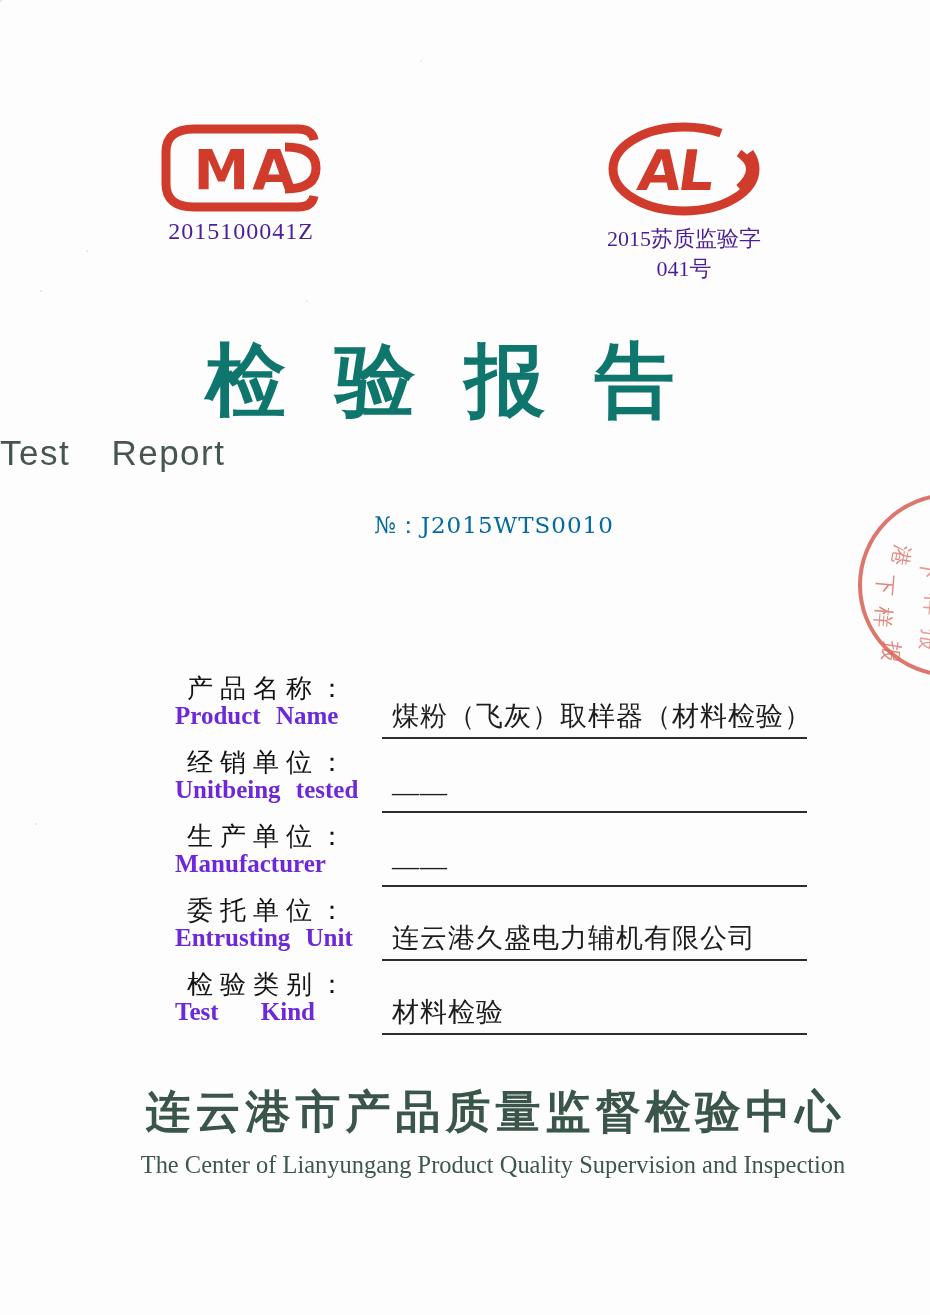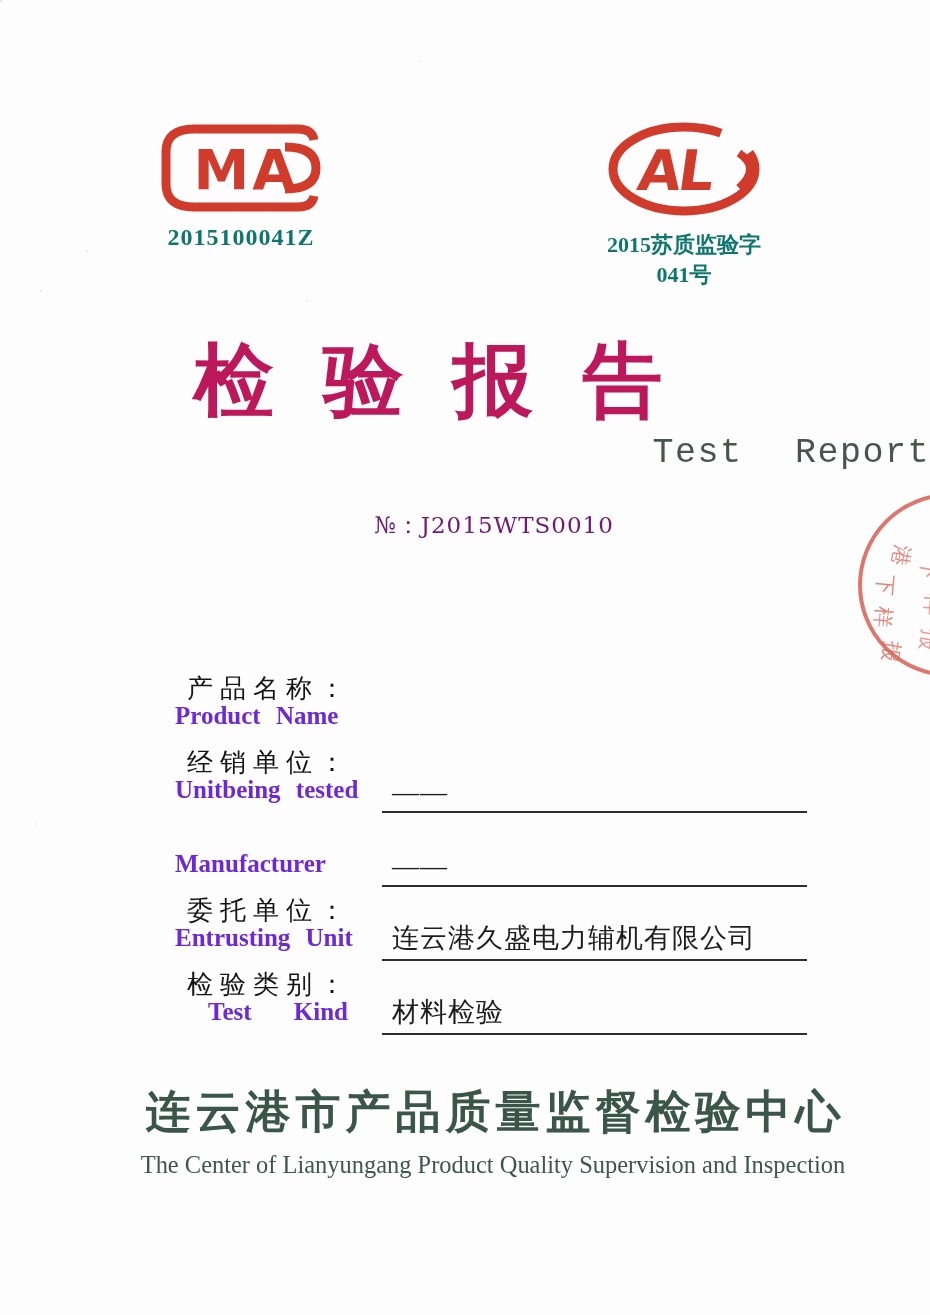--- a/index.html
+++ b/index.html
@@ -5,54 +5,54 @@
   html,body{margin:0;padding:0;background:#e8e8e8;}
   #page{
     position:relative;width:930px;height:1315px;background:#fdfdfd;
     margin:0 auto;overflow:hidden;
     font-family:"Liberation Serif","DejaVu Serif",serif;color:#1d1d1d;
   }
   
   .cert-block{position:absolute;text-align:center;}
   .cma-block{left:154px;top:122px;width:174px;}
   .cal-block{left:594px;top:120px;width:180px;}
-  .cert-code{margin-top:6px;font-weight:bold;color:#0f766e;letter-spacing:1px;}
+  .cert-code{font-weight:normal;color:#4c1d95;letter-spacing:1px;}
   .cma-block .cert-code{font-size:24px;}
   .cal-block .cert-code{font-size:22px;letter-spacing:0;}
   .mark-letters{font-family:"DejaVu Sans","Liberation Sans",sans-serif;}
   
   .doc-title{
-    position:absolute;top:328px;left:0;width:856px;text-align:center;
-    font-size:80px;font-weight:bold;color:#be185d;
+    position:absolute;top:328px;left:12px;width:856px;text-align:center;
+    font-size:80px;font-weight:bold;color:#0f766e;
     letter-spacing:.62em;text-indent:.62em;white-space:nowrap;
   }
   .doc-subtitle{
-    position:absolute;top:433px;left:0;width:930px;text-align:right;
-    font-family:Liberation Mono, monospace;
+    position:absolute;top:433px;left:0;width:930px;text-align:left;
+    font-family:Liberation Sans, sans-serif;
     font-size:35px;color:#46564e;word-spacing:30px;letter-spacing:1.5px;
   }
   .report-no{
     position:absolute;top:510px;left:374px;
-    font-family:"DejaVu Serif",serif;font-size:23px;color:#701a75;letter-spacing:1px;
+    font-family:"DejaVu Serif",serif;font-size:23px;color:#0369a1;letter-spacing:1px;
   }
   
   .stamp{position:absolute;right:0;top:492px;width:78px;height:186px;overflow:hidden;}
   .stamp svg{filter:blur(.3px);}
   
   .fields{position:absolute;left:175px;top:670px;width:632px;}
   .field-row{position:relative;height:74px;}
   .label-cn{
     position:absolute;left:0;top:1px;
     font-size:26px;color:#141414;letter-spacing:7px;white-space:nowrap;margin-left:12px;
   }
   .label-en{
     position:absolute;left:0;top:32px;
     font-weight:bold;font-size:25px;color:#6d28d9;word-spacing:9px;white-space:nowrap;
   }
-  .ws-wide{word-spacing:36px;margin-left:33px;}
+  .ws-wide{word-spacing:36px;}
   .value-line{
     position:absolute;left:207px;right:0;bottom:5px;
     border-bottom:2px solid #2d2d2d;padding:0 0 3px 10px;
     min-height:36px;display:flex;align-items:flex-end;
   }
   .value{font-size:27px;color:#1d1d1d;letter-spacing:1px;white-space:nowrap;}
   
   .footer{position:absolute;top:1082px;left:0;width:930px;text-align:center;margin-left:28px;}
   .org-cn{
     font-family:"Liberation Sans","DejaVu Sans",sans-serif;font-weight:bold;
@@ -117,31 +117,35 @@
         <text x="72" y="136" transform="rotate(100 72 136)">报</text>
       </g>
     </svg>
   </div>
 
   <div class="fields">
 
     <div class="field-row">
       <div class="label-cn">产品名称：</div>
       <div class="label-en">Product Name</div>
+      <div class="value-line">
+        <span class="value">煤粉（飞灰）取样器（材料检验）</span>
+      </div>
     </div>
 
     <div class="field-row">
       <div class="label-cn">经销单位：</div>
       <div class="label-en">Unitbeing tested</div>
       <div class="value-line">
         <span class="value">——</span>
       </div>
     </div>
 
     <div class="field-row">
+      <div class="label-cn">生产单位：</div>
       <div class="label-en">Manufacturer</div>
       <div class="value-line">
         <span class="value">——</span>
       </div>
     </div>
 
     <div class="field-row">
       <div class="label-cn">委托单位：</div>
       <div class="label-en">Entrusting Unit</div>
       <div class="value-line">

